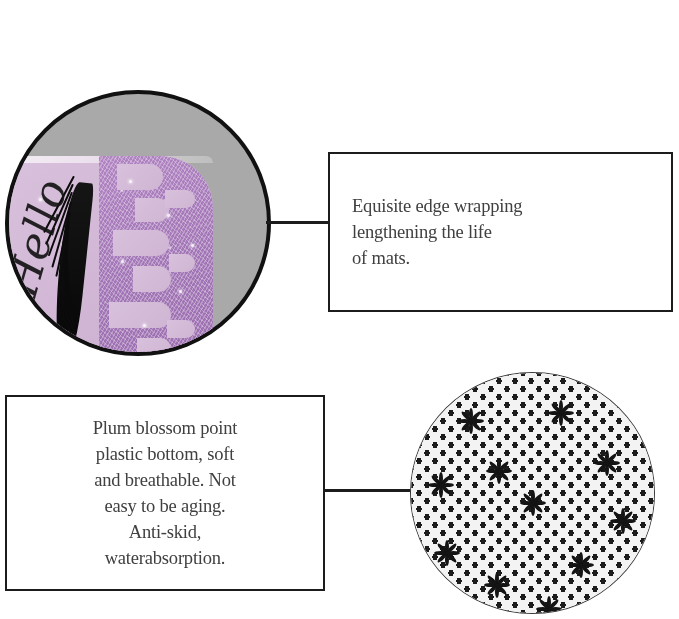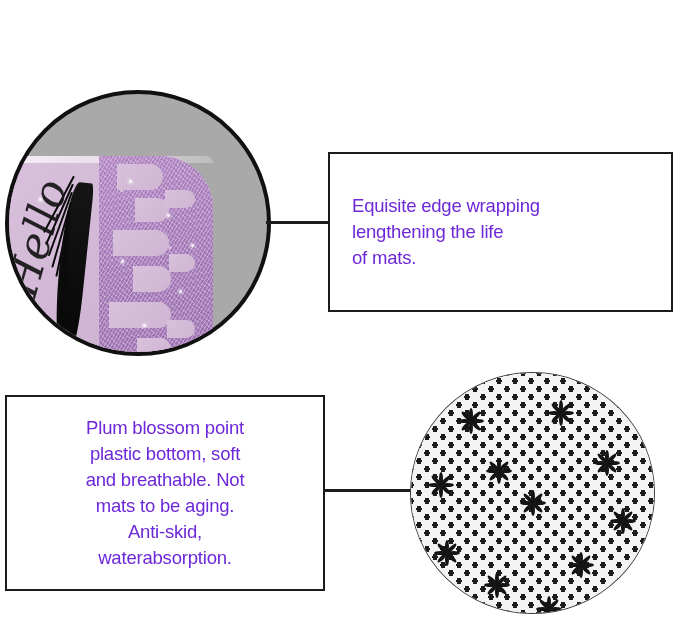--- a/index.html
+++ b/index.html
@@ -51,22 +51,22 @@
   
   .callout {
     position: absolute;
     background: #ffffff;
     border: 2px solid #1c1c1c;
     box-sizing: border-box;
     display: flex;
     align-items: center;
   }
   .callout-text {
-    font-family: Liberation Sans, sans-serif;
-    color: #6d28d9;
+    font-family: Liberation Serif, serif;
+    color: #404040;
     font-size: 19px;
     line-height: 26px;
     white-space: pre-line;
     width: 100%;
   }
   #callout-top {
     left: 328px;
     top: 152px;
     width: 345px;
     height: 160px;
@@ -344,21 +344,21 @@
   <div class="callout" id="callout-top">
     <div class="callout-text">Equisite edge wrapping
 lengthening the life
 of mats.</div>
   </div>
 
   <div class="callout" id="callout-bottom">
     <div class="callout-text">Plum blossom point
 plastic bottom, soft
 and breathable. Not
-mats to be aging.
+easy to be aging.
 Anti-skid,
 waterabsorption.</div>
   </div>
 
   <div class="connector" id="connector-bottom"></div>
 
   <div class="photo-circle" id="photo-backing">
     <div class="dot-field"></div>
 
     <div class="blossom" style="left:60px;  top:48px;">

